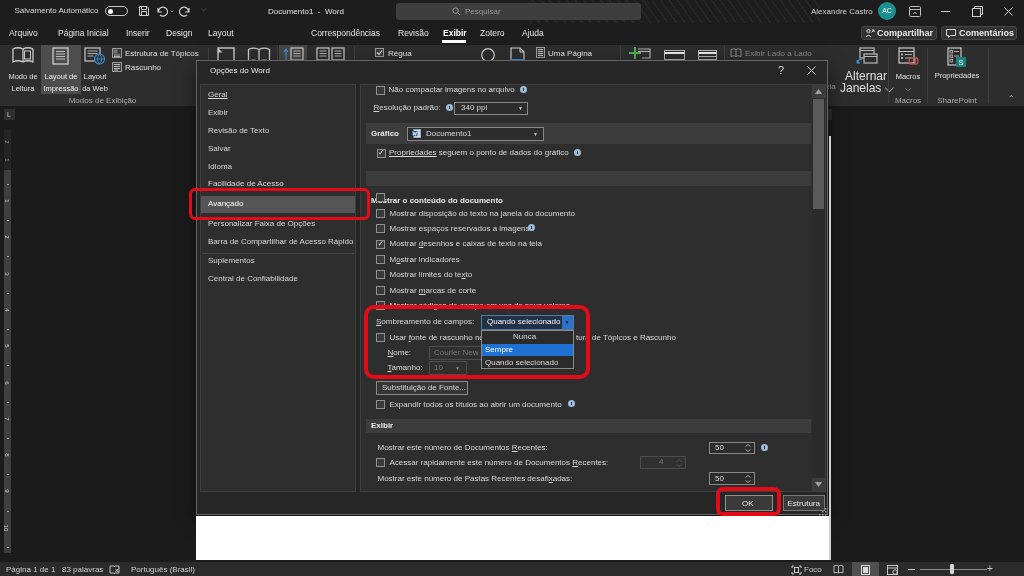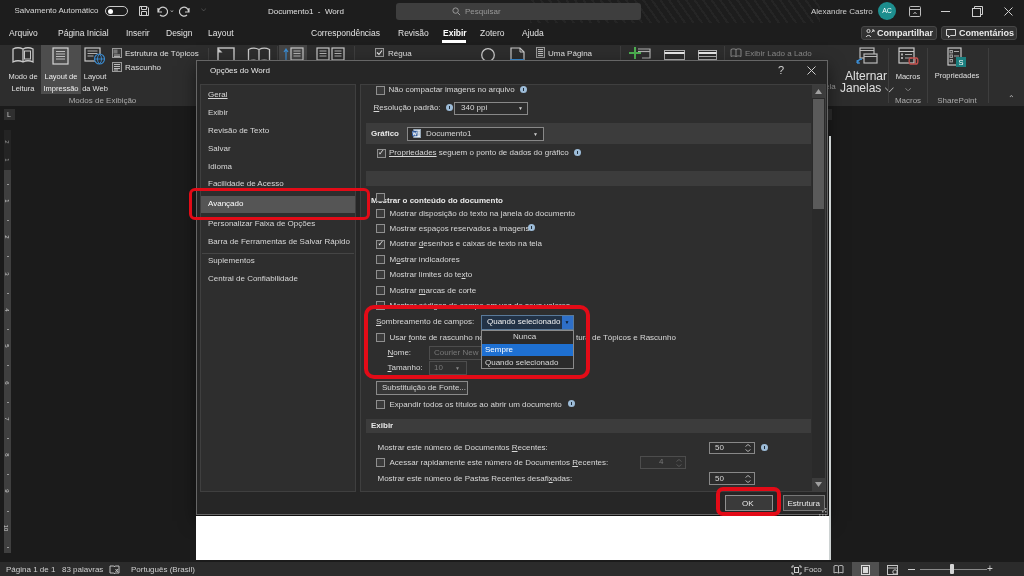--- a/index.html
+++ b/index.html
@@ -301,21 +301,21 @@
   <div class="abs" id="nav" style="left:200px;top:84px;width:156px;height:408px;background:#2e2e2e;border:1px solid #3f3f3f;"></div>
   <div class="abs" style="left:201px;top:196px;width:154px;height:17px;background:#555555;"></div>
   <div class="tx t8" style="left:208px;top:90.4px;text-decoration:underline;">Geral</div>
   <div class="tx t8" style="left:208px;top:108.2px;">Exibir</div>
   <div class="tx t8" style="left:208px;top:126px;">Revisão de Texto</div>
   <div class="tx t8" style="left:208px;top:143.8px;">Salvar</div>
   <div class="tx t8" style="left:208px;top:161.6px;">Idioma</div>
   <div class="tx t8" style="left:208px;top:179.4px;">Facilidade de Acesso</div>
   <div class="tx t8" style="left:208px;top:199.4px;color:#fff;">Avançado</div>
   <div class="tx t8" style="left:208px;top:218.9px;">Personalizar Faixa de Opções</div>
-  <div class="tx t8" style="left:208px;top:236.9px;">Barra de Ferramentas de Salvar Rápido</div>
+  <div class="tx t8" style="left:208px;top:236.9px;">Barra de Compartilhar de Acesso Rápido</div>
   <div class="abs" style="left:202px;top:252.5px;width:152px;height:1px;background:#454545;"></div>
   <div class="tx t8" style="left:208px;top:256.4px;">Suplementos</div>
   <div class="tx t8" style="left:208px;top:274.4px;">Central de Confiabilidade</div>
 
   <div class="abs" id="content" style="left:360px;top:84px;width:466px;height:408px;background:#2e2e2e;border:1px solid #3f3f3f;"></div>
 
   <div class="abs" style="left:812px;top:85px;width:13px;height:406px;background:#2a2a2a;"></div>
   <div class="abs" style="left:812px;top:85px;width:13px;height:13px;background:#3c3c3c;"></div>
     <svg class="abs" style="left:815px;top:89px;" width="7" height="5" viewBox="0 0 7 5">
       <path d="M0 5 L3.5 0 L7 5 z" fill="#a0a0a0"></path>

